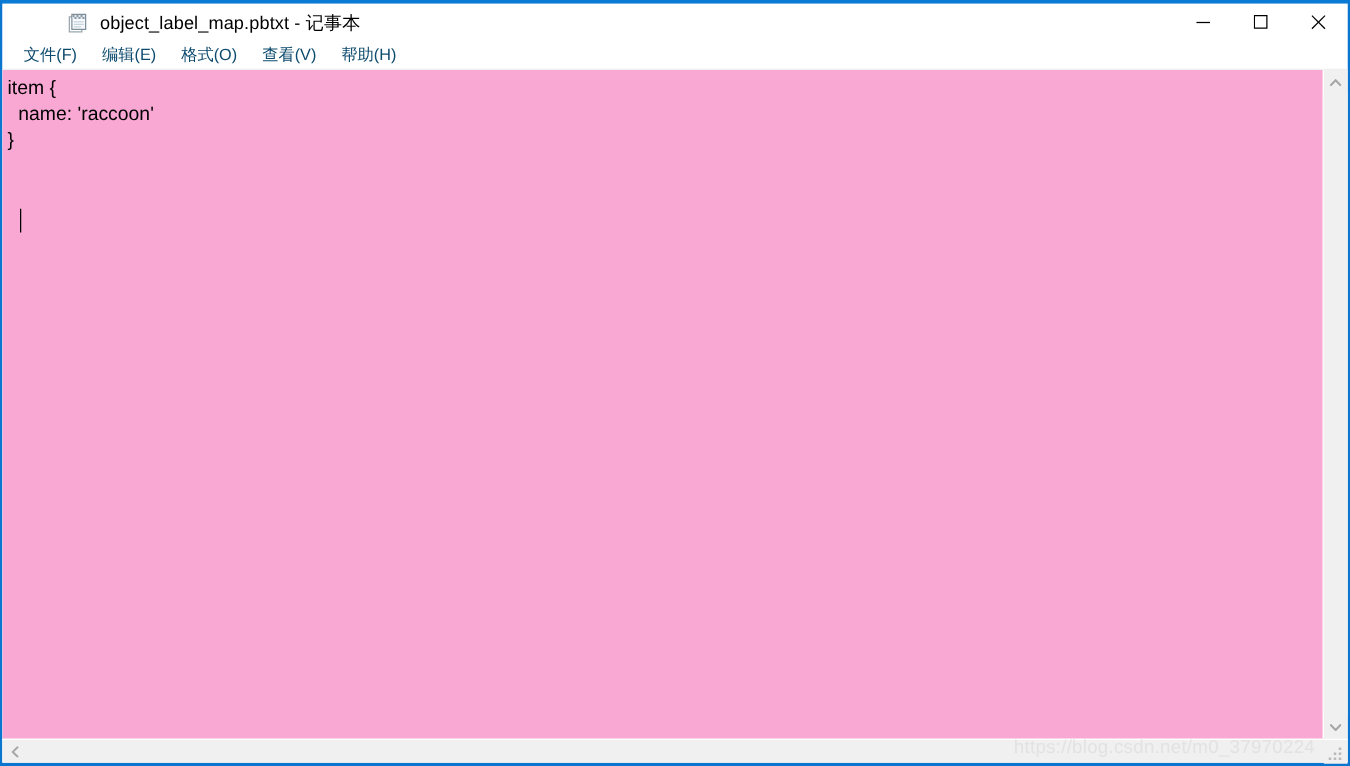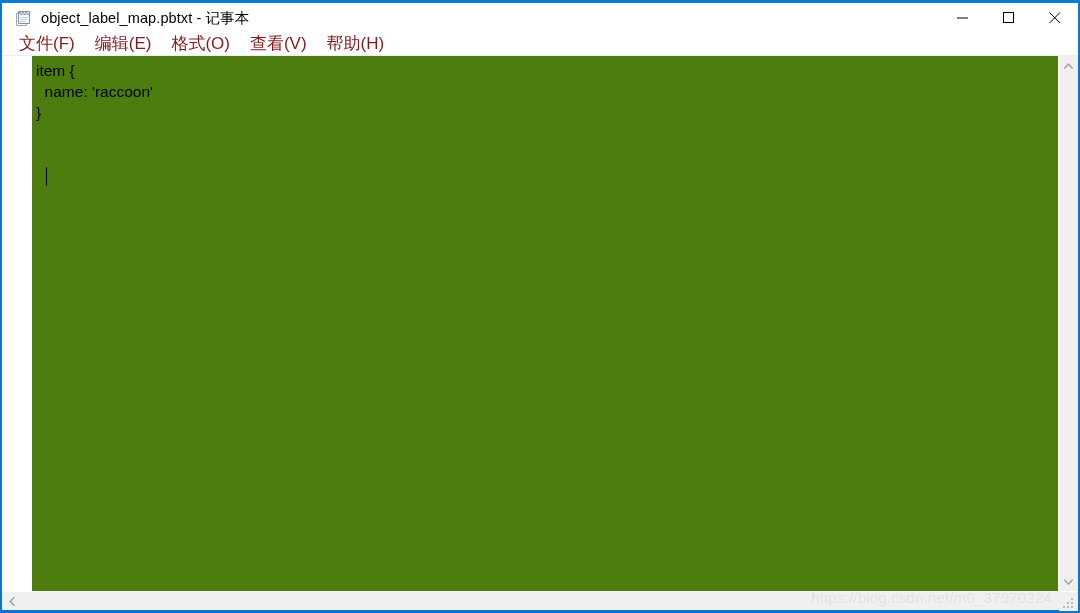--- a/index.html
+++ b/index.html
@@ -32,20 +32,21 @@
   }
 
   
   #title-bar {
     height: 30px;
     min-height: 30px;
     background: #ffffff;
     display: flex;
     align-items: center;
     position: relative;
+    padding-left: 39px;
   }
   #title-icon {
     width: 17px;
     height: 17px;
     margin-left: 13px;
     margin-right: 9px;
     flex: 0 0 auto;
     position: relative;
   }
   #title-text {
@@ -75,22 +76,22 @@
   #menu-bar {
     height: 22px;
     min-height: 22px;
     background: #ffffff;
     display: flex;
     align-items: center;
     padding-left: 10px;
     border-bottom: 1px solid #efefef;
   }
   .menu-item {
-    font-size: 17px;
-    color: #7f1d1d;
+    font-size: 13px;
+    color: #0c4a6e;
     padding: 1px 7px 2px 7px;
     margin-right: 6px;
     white-space: nowrap;
     line-height: 17px;
   }
 
   
   #editor-region {
     flex: 1 1 auto;
     display: flex;
@@ -98,26 +99,25 @@
     min-height: 0;
     background: #ffffff;
   }
   #editor-row {
     flex: 1 1 auto;
     display: flex;
     min-height: 0;
   }
   #text-area {
     flex: 1 1 auto;
-    background: #4d7c0f;
+    background: #f9a8d4;
     position: relative;
     overflow: hidden;
     padding: 4px 0 0 4px;
     box-sizing: border-box;
-    margin-left: 30px;
   }
   .code-line {
     font-family: "Liberation Sans", "DejaVu Sans", sans-serif;
     font-size: 15.5px;
     line-height: 21px;
     color: #000000;
     white-space: pre;
     height: 21px;
   }
   #caret {

